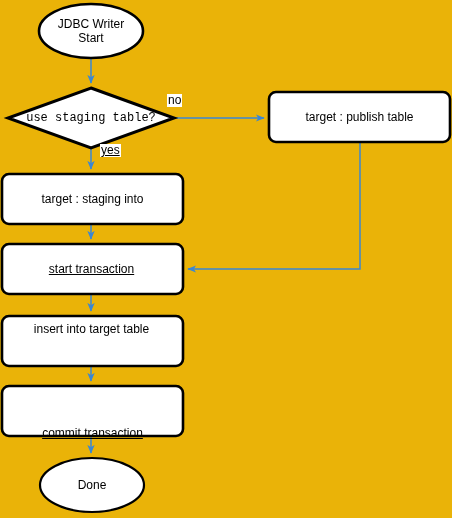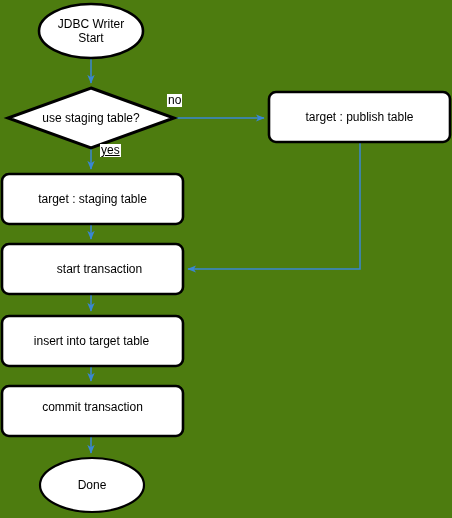--- a/index.html
+++ b/index.html
@@ -7,21 +7,21 @@
     padding: 0;
     background: #ffffff;
   }
   body {
     font-family: "Liberation Sans", sans-serif;
   }
   #canvas {
     position: relative;
     width: 452px;
     height: 518px;
-    background: #4d7c0f;
+    background: #eab308;
     overflow: hidden;
   }
   #canvas svg {
     position: absolute;
     left: 0;
     top: 0;
   }
   .node-label {
     position: absolute;
     display: flex;
@@ -84,31 +84,31 @@
       <rect x="2" y="244" width="181" height="50" rx="7" ry="7"></rect>
       <rect x="2" y="316" width="181" height="50" rx="7" ry="7"></rect>
       <rect x="2" y="386" width="181" height="50" rx="7" ry="7"></rect>
       <ellipse cx="92" cy="485" rx="52" ry="27" stroke-width="2.2"></ellipse>
     </g>
   </svg>
 
   <div class="node-label" style="left:39px; top:4px; width:104px; height:54px;">JDBC Writer
 Start</div>
 
-  <div class="node-label" style="left:8px; top:88px; width:166px; height:60px;">use staging table?</div>
+  <div class="node-label" style="left:8px; top:88px; width:166px; height:60px;font-family:Liberation Mono, monospace;">use staging table?</div>
 
   <div class="node-label" style="left:269px; top:92px; width:181px; height:50px;">target : publish table</div>
 
-  <div class="node-label" style="left:2px; top:174px; width:181px; height:50px;">target : staging table</div>
+  <div class="node-label" style="left:2px; top:174px; width:181px; height:50px;">target : staging into</div>
 
-  <div class="node-label" style="left:10px; top:244px; width:179px; height:50px;">start transaction</div>
+  <div class="node-label" style="left:2px; top:244px; width:179px; height:50px;text-decoration:underline;">start transaction</div>
 
-  <div class="node-label" style="left:2px; top:316px; width:179px; height:50px;">insert into target table</div>
+  <div class="node-label" style="left:2px; top:304px; width:179px; height:50px;">insert into target table</div>
 
-  <div class="node-label" style="left:2px; top:382px; width:181px; height:50px;">commit transaction</div>
+  <div class="node-label" style="left:2px; top:408px; width:181px; height:50px;text-decoration:underline;">commit transaction</div>
 
   <div class="node-label" style="left:40px; top:458px; width:104px; height:54px;text-align:center;">Done</div>
 
   <div class="edge-label" style="left:167px; top:94px;text-align:center;">no</div>
 
   <div class="edge-label" style="left:100px; top:144px;text-decoration:underline;">yes</div>
 
 </div>
 
 </body></html>

